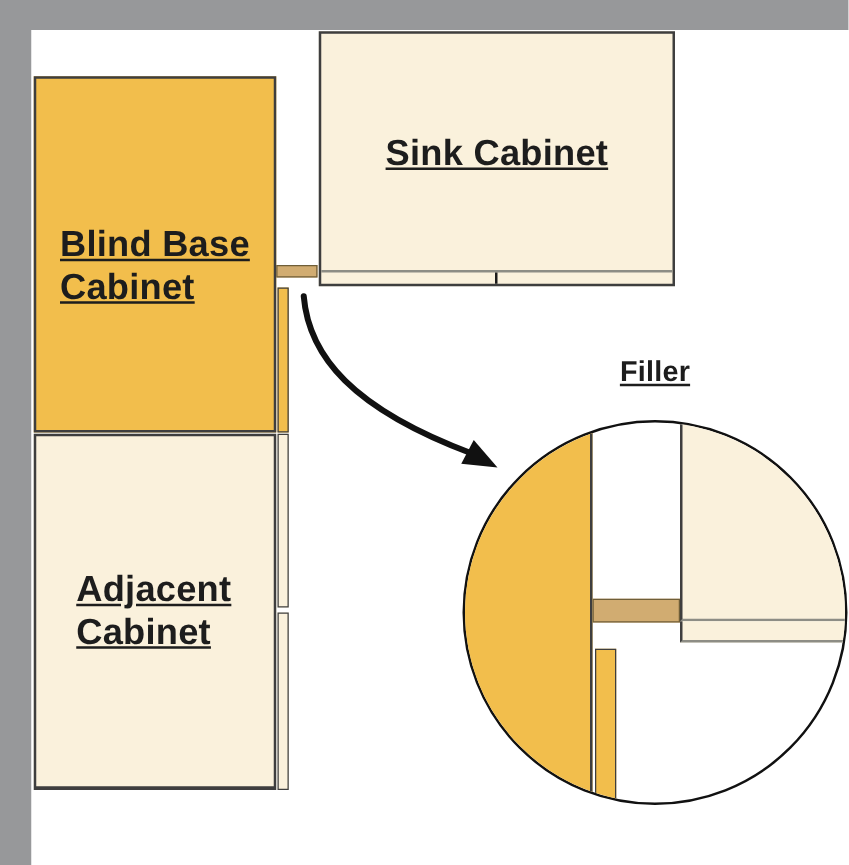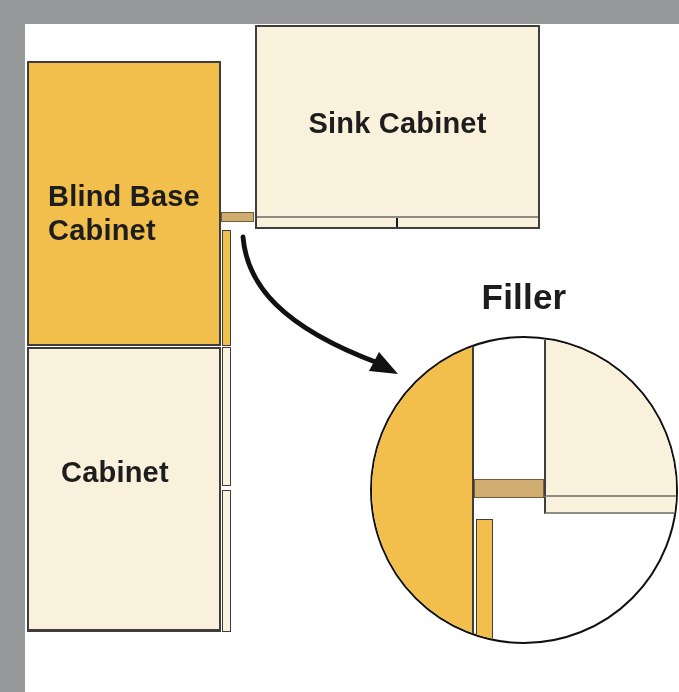--- a/index.html
+++ b/index.html
@@ -33,25 +33,25 @@
   .filler-plan{left:221px;top:212px;width:33px;height:10px;background:var(--filler-tan);border:1px solid var(--filler-outline);}
 
   .sink-cab{left:255px;top:25px;width:285px;height:204px;}
   .sink-rail{position:absolute;left:0;right:0;bottom:0;height:9px;border-top:2px solid var(--line-gray);}
   .sink-rail-divider{position:absolute;left:139px;top:0;bottom:0;width:2px;background:#1b1b1b;}
 
   .adjacent-cab{left:27px;top:347px;width:194px;height:285px;border-bottom-width:3px;}
   .adj-door-top{left:222px;top:347px;width:9px;height:139px;border:1.5px solid var(--outline-dark);}
   .adj-door-bottom{left:222px;top:490px;width:9px;height:142px;border:1.5px solid var(--outline-dark);}
 
-  .label{color:var(--text-dark);font-weight:700;font-size:29px;line-height:34px;letter-spacing:.2px;}
+  .label{color:var(--text-dark);font-weight:700;font-size:29px;line-height:34px;letter-spacing:.2px;text-decoration:underline;}
   .blind-label{left:48px;top:167px;width:170px;margin-top:12px;}
   .sink-label{left:257px;top:106px;width:281px;text-align:center;}
   .adjacent-label{left:61px;top:455px;width:170px;}
-  .filler-label{left:424px;top:280px;width:200px;text-align:center;font-size:35px;}
+  .filler-label{left:424px;top:280px;width:200px;text-align:center;font-size:23px;}
 
   .detail-circle{
     left:370px;top:336px;width:308px;height:308px;border:2px solid var(--circle-outline);
     border-radius:50%;overflow:hidden;background:#fff;
   }
   .dc-orange-block{left:-8px;top:-8px;width:110px;height:324px;background:var(--cabinet-orange);border-right:2px solid var(--outline-dark);}
   .dc-filler{left:102px;top:141px;width:70px;height:19px;background:var(--filler-tan);border:1.5px solid var(--filler-outline);}
   .dc-sink-body{left:172px;top:-8px;width:324px;height:167px;background:var(--cabinet-cream);border-left:2px solid var(--outline-dark);border-bottom:2.5px solid var(--line-gray);}
   .dc-sink-rail{left:172px;top:159px;width:324px;height:17px;background:var(--cabinet-cream);border-left:2px solid var(--outline-dark);border-bottom:2.5px solid var(--line-gray);}
   .dc-door-strip{left:104px;top:181px;width:17px;height:150px;background:var(--cabinet-orange);border:1.5px solid var(--outline-dark);}
@@ -79,20 +79,21 @@
     <div class="sink-rail">
       <div class="sink-rail-divider"></div>
     </div>
   </div>
   <div class="abs label sink-label">Sink Cabinet</div>
 
   <div class="abs cab cream adjacent-cab"></div>
   <div class="abs cream adj-door-top"></div>
   <div class="abs cream adj-door-bottom"></div>
   <div class="abs label adjacent-label">
+    <div>Adjacent</div>
     <div>Cabinet</div>
   </div>
 
   <div class="abs label filler-label">Filler</div>
 
   <div class="abs detail-circle">
     <div class="abs dc-orange-block"></div>
     <div class="abs dc-filler"></div>
     <div class="abs dc-sink-body"></div>
     <div class="abs dc-sink-rail"></div>

